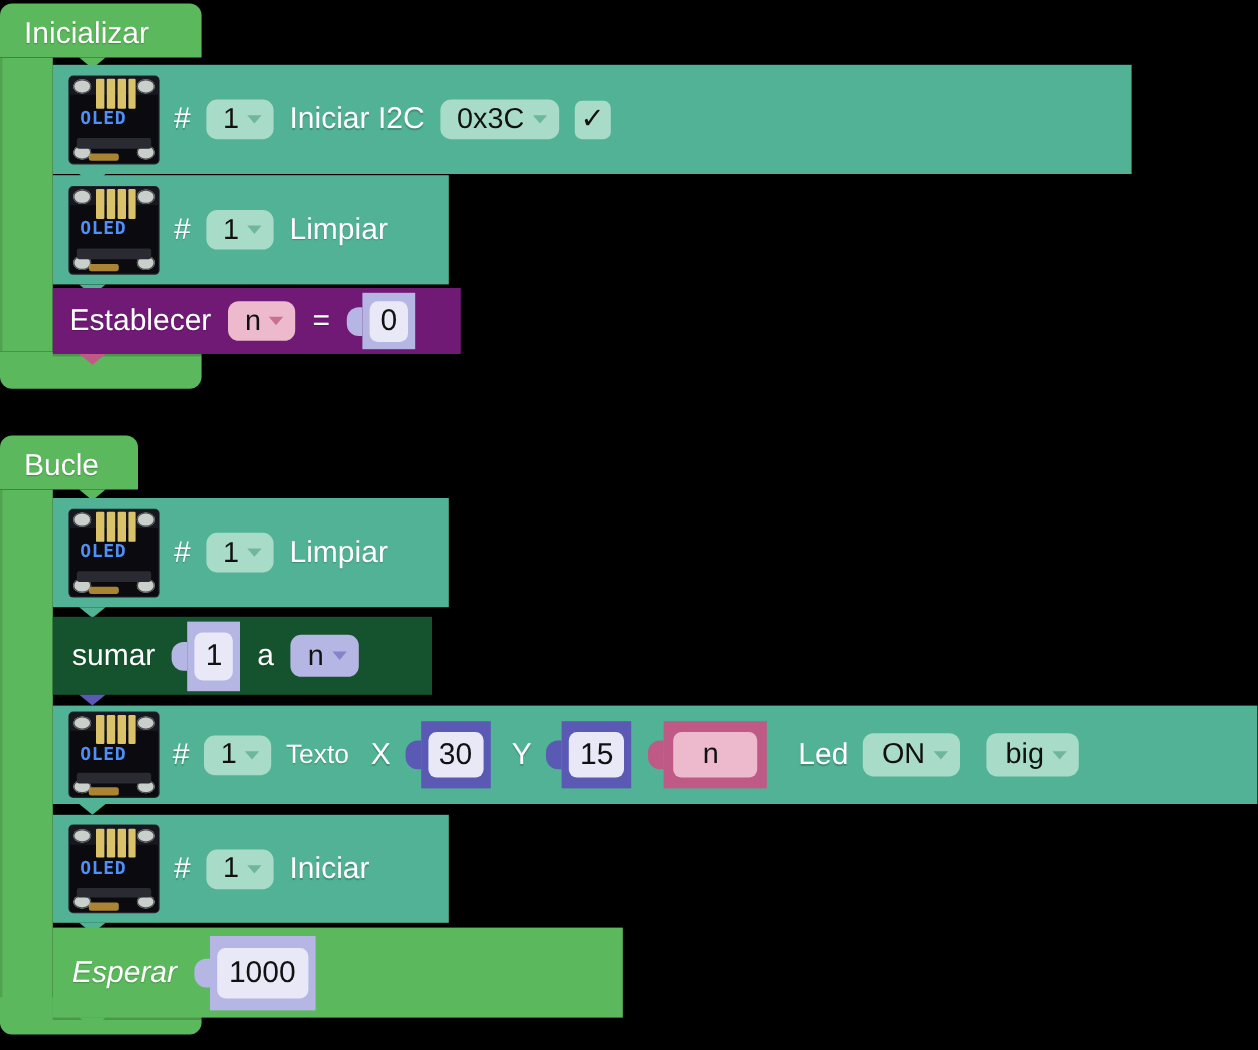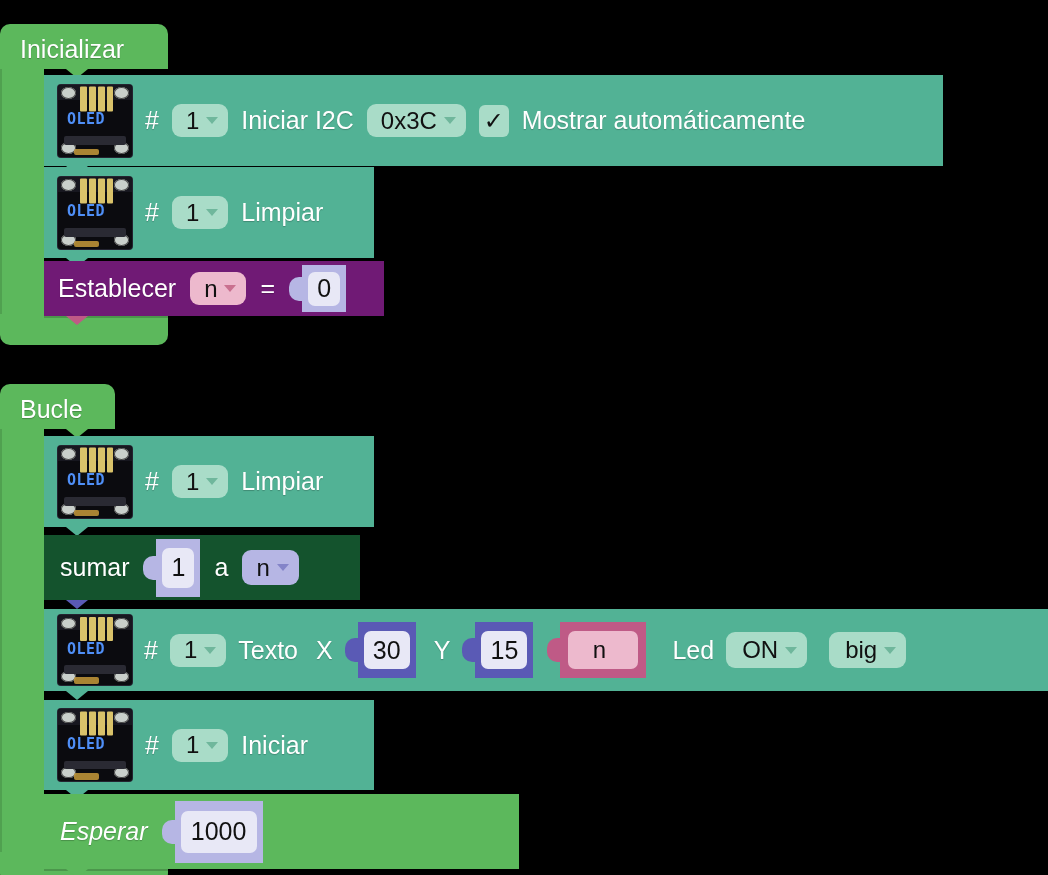--- a/index.html
+++ b/index.html
@@ -1,20 +1,20 @@
 <!DOCTYPE html>
 <html><head>
 <meta charset="utf-8">
 <style>
   html,body{margin:0;padding:0;}
   body{
     width:1048px;height:875px;background:#000;overflow:hidden;
     font-family:"Liberation Sans",sans-serif;position:relative;
   }
-  .canvas{position:absolute;inset:0;margin-top:21px;}
+  .canvas{position:absolute;inset:0;}
 
   
   .hat{position:absolute;}
   .hat .hat-top{
     position:absolute;left:0;top:0;
     background:#5cb85c;border-radius:10px 10px 0 0;
     box-shadow:0 2px 0 rgba(0,0,0,.17);
   }
   .hat .hat-label{
     position:absolute;color:#fff;white-space:nowrap;
@@ -166,21 +166,20 @@
     <span class="dd" style="height:33px;padding:0 10px 0 14px;font-size:24px;">
       <span>1</span>
       <span class="arrow"></span>
     </span>
     <span class="blk-text" style="font-size:25px;">Iniciar I2C</span>
     <span class="dd" style="height:33px;padding:0 10px 0 14px;font-size:24px;">
       <span>0x3C</span>
       <span class="arrow"></span>
     </span>
     <span class="chk" style="width:30px;height:32px;font-size:24px;">✓</span>
-    <span class="blk-text" style="font-size:25px;">Mostrar automáticamente</span>
     <div class="notch-bot"></div>
   </div>
 
   <div class="blk teal" style="left:44px;top:146px;width:330px;height:91px;padding:0 14px;gap:13px;">
     <div class="oled" style="width:74px;height:72px;">
       <div class="strip"></div>
       <div class="pin" style="left:30%"></div>
       <div class="pin" style="left:42%"></div>
       <div class="pin" style="left:54%"></div>
       <div class="pin" style="left:66%"></div>
@@ -272,21 +271,21 @@
         <div class="hole br"></div>
       <div class="word" style="font-size:15px;">OLED</div>
       <div class="bar"></div>
         <div class="glow"></div>
     </div>
     <span class="hash blk-text" style="font-size:25px;">#</span>
     <span class="dd" style="height:33px;padding:0 10px 0 14px;font-size:24px;">
       <span>1</span>
       <span class="arrow"></span>
     </span>
-    <span class="blk-text" style="font-size:25px;">Texto</span>
+    <span class="blk-text" style="font-size:22px;">Texto</span>
     <span class="blk-text" style="font-size:25px;margin-left:6px;">X</span>
     <span class="rep num" style="width:58px;height:56px;margin-left:13px;">
       <span class="inner" style="width:46px;height:38px;font-size:25px;">30</span>
     </span>
     <span class="blk-text" style="font-size:25px;margin-left:6px;">Y</span>
     <span class="rep num" style="width:58px;height:56px;margin-left:13px;">
       <span class="inner" style="width:46px;height:38px;font-size:25px;">15</span>
     </span>
     <span class="rep var" style="width:86px;height:56px;margin-left:15px;">
       <span class="inner pinkfield" style="width:70px;height:38px;font-size:24px;gap:8px;">

